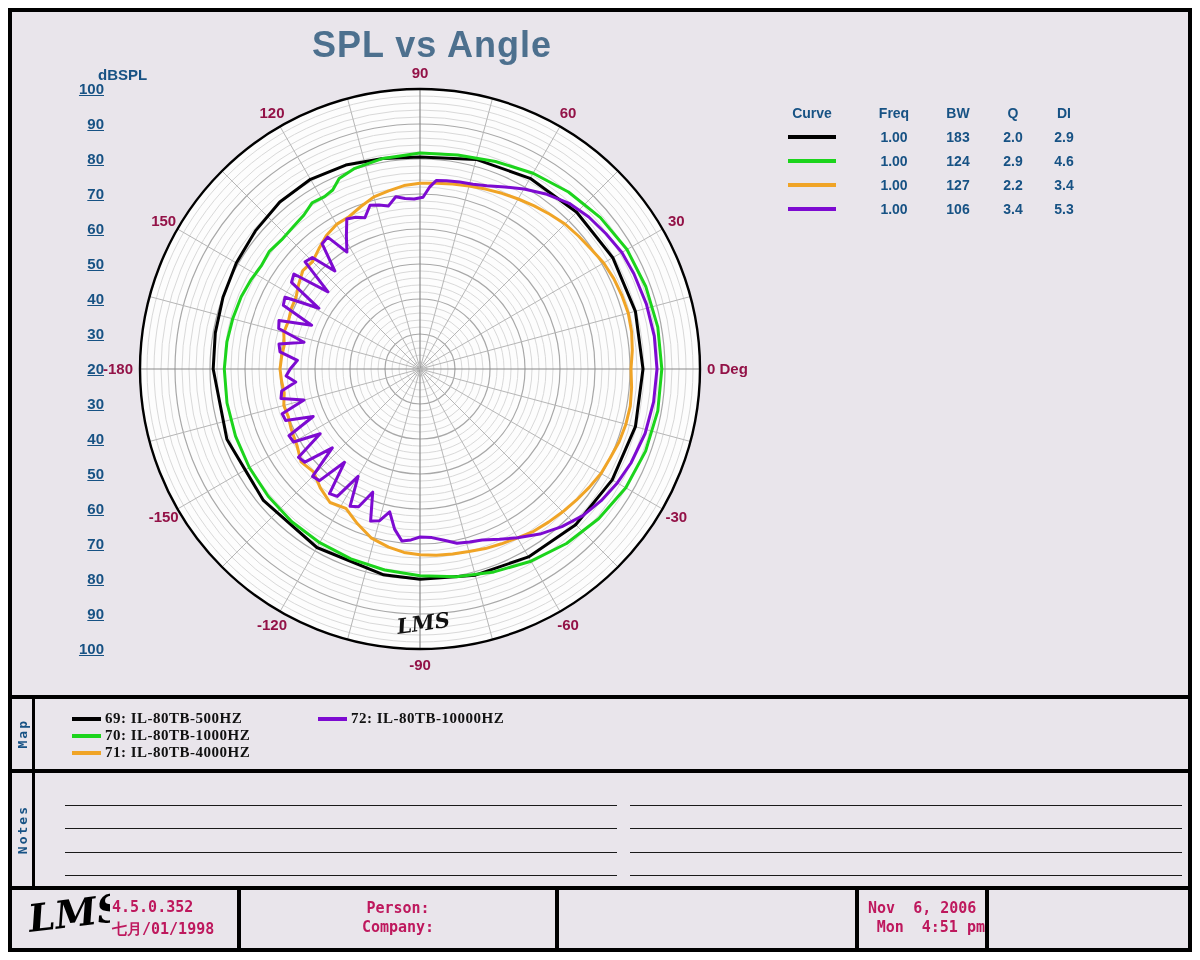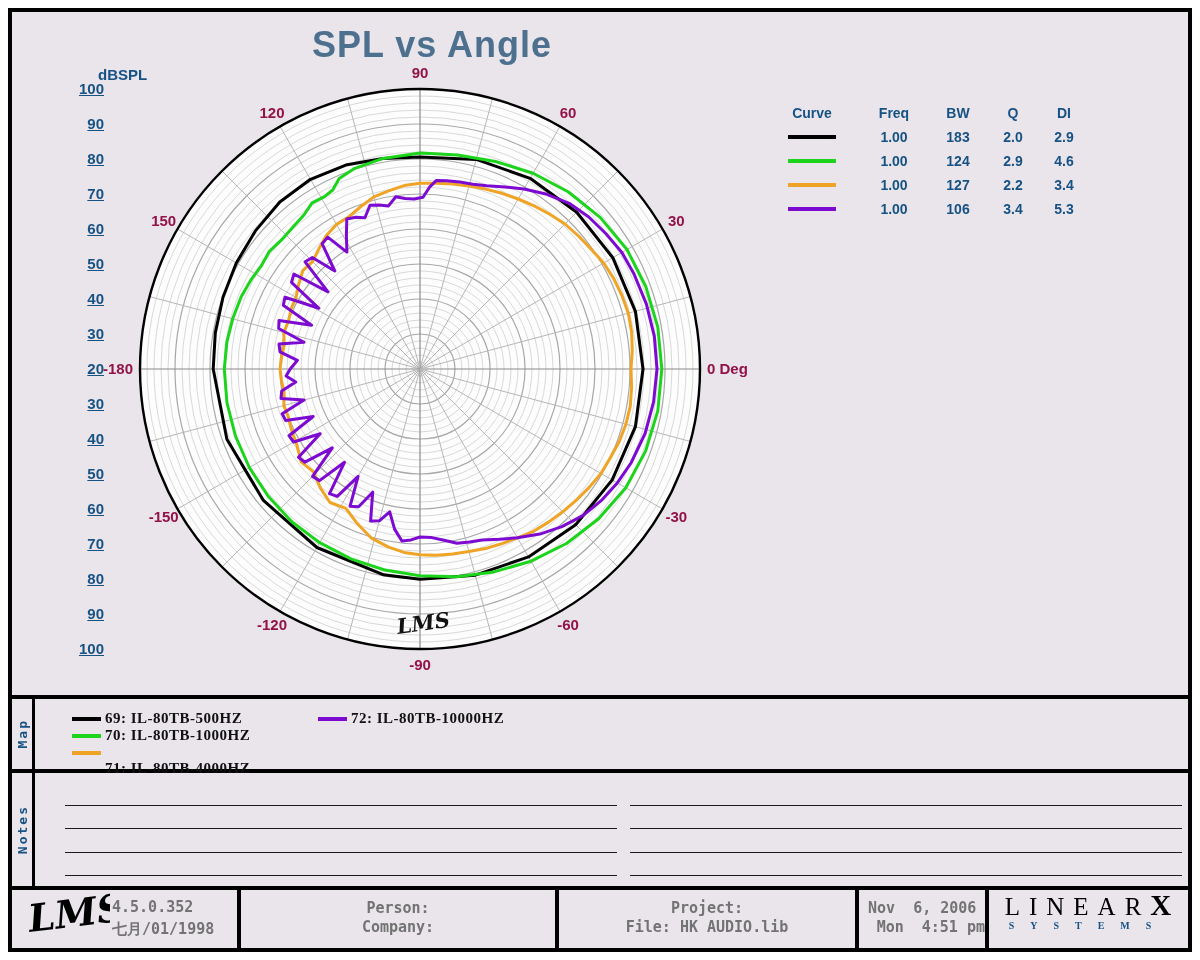--- a/index.html
+++ b/index.html
@@ -20,21 +20,21 @@
   .section{position:absolute;left:0;width:1176px;}
   .vcell{position:absolute;left:0;top:0;width:20px;height:100%;border-right:3px solid #000;
     display:flex;align-items:center;justify-content:center;}
   .vlabel{writing-mode:vertical-rl;transform:rotate(180deg);
     font:bold 13px "DejaVu Sans Mono",monospace;color:#175284;letter-spacing:2px;}
   .map-item-swatch{position:absolute;width:29px;height:4px;}
   .map-item-text{position:absolute;font:bold 15px "Liberation Serif",serif;color:#111;white-space:pre;letter-spacing:0.5px;}
   .note-line{position:absolute;height:1px;background:#1a1a1a;}
   
   .fdiv{position:absolute;top:0;width:4px;height:100%;background:#000;}
-  .ftext{font:bold 15px "DejaVu Sans Mono",monospace;color:#737373;white-space:pre;}
+  .ftext{font:bold 15px "DejaVu Sans Mono",monospace;color:#be185d;white-space:pre;}
   .fcell-center{position:absolute;top:0;height:100%;text-align:center;}
   .fline1{position:absolute;top:9px;left:0;width:100%;}
   .fline2{position:absolute;top:28px;left:0;width:100%;}
   .linearx{position:absolute;left:980px;top:2px;width:192px;text-align:center;}
   .linearx-top{font-family:"Liberation Serif",serif;font-size:25px;color:#000;letter-spacing:9px;line-height:26px;white-space:nowrap;}
   .linearx-x{font-weight:bold;font-size:29px;letter-spacing:0;}
   .linearx-bottom{font:bold 10px "Liberation Serif",serif;color:#175284;letter-spacing:16px;margin-top:0px;white-space:nowrap;}
 </style>
 </head>
 <body>
@@ -202,21 +202,21 @@
   <div class="section" style="top:687px;height:70px;">
     <div class="vcell">
       <span class="vlabel">Map</span>
     </div>
     <div id="map-items">
         <div class="map-item-swatch" style="left: 60px; top: 18px; background: rgb(0, 0, 0);"></div>
         <div class="map-item-text" style="left: 93px; top: 11px;">69: IL-80TB-500HZ</div>
         <div class="map-item-swatch" style="left: 60px; top: 35px; background: rgb(28, 212, 28);"></div>
         <div class="map-item-text" style="left: 93px; top: 28px;">70: IL-80TB-1000HZ</div>
         <div class="map-item-swatch" style="left: 60px; top: 52px; background: rgb(240, 164, 38);"></div>
-        <div class="map-item-text" style="left: 93px; top: 45px; margin-top: 16px;">71: IL-80TB-4000HZ</div>
+        <div class="map-item-text" style="left: 93px; top: 45px;">71: IL-80TB-4000HZ</div>
         <div class="map-item-swatch" style="left: 306px; top: 18px; background: rgb(125, 10, 209);"></div>
         <div class="map-item-text" style="left: 339px; top: 11px;">72: IL-80TB-10000HZ</div>
       </div>
   </div>
 
   <div class="section" style="top:761px;height:113px;">
     <div class="vcell">
       <span class="vlabel">Notes</span>
     </div>
     <div id="note-lines">
@@ -241,29 +241,21 @@
       <text x="12" y="40" font-family="DejaVu Serif, serif" font-style="italic" font-weight="bold" font-size="38" fill="#000" transform="rotate(-7 12 40)" id="lms-logo-text">LMS</text>
     </svg>
     <div class="ftext" style="position:absolute;left:100px;top:8px">4.5.0.352</div>
     <div class="ftext" style="position:absolute;left:100px;top:30px">七月/01/1998</div>
 
     <div class="fcell-center" style="left:229px;width:314px">
       <div class="ftext fline1">Person:</div>
       <div class="ftext fline2">Company:</div>
     </div>
 
-    <div class="fcell-center" style="left:547px;width:296px">
-      <div class="ftext fline1">Project:</div>
-      <div class="ftext fline2">File: HK AUDIO.lib</div>
-    </div>
 
     <div style="position:absolute;left:856px;top:0;width:117px;height:100%">
       <div class="ftext fline1" style="text-align:left">Nov  6, 2006</div>
       <div class="ftext fline2" style="text-align:right">Mon  4:51 pm</div>
     </div>
 
-    <div class="linearx">
-      <div class="linearx-top"><span>LINEAR</span><span class="linearx-x">X</span></div>
-      <div class="linearx-bottom">SYSTEMS</div>
-    </div>
   </div>
 
 </div>
 
 </body></html>

